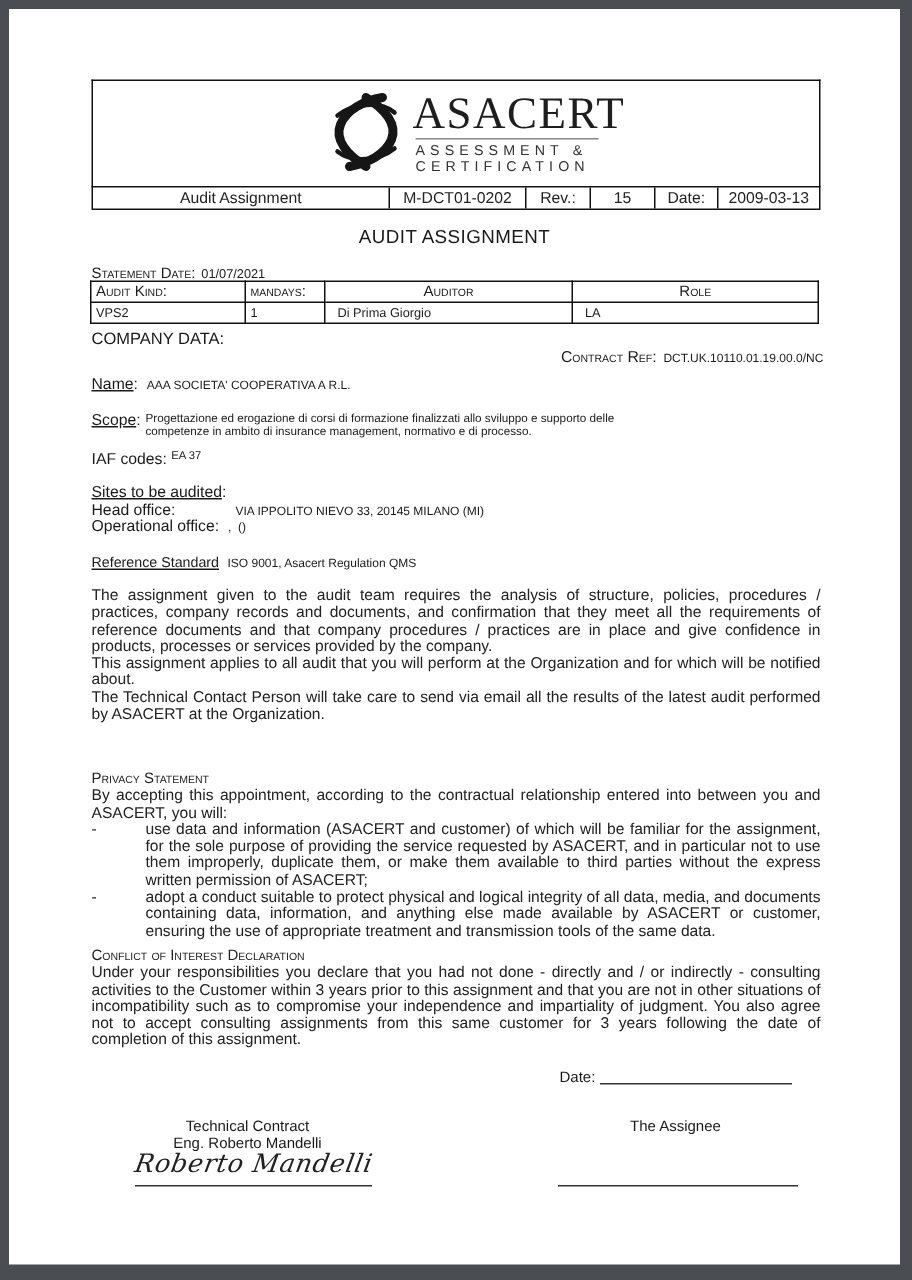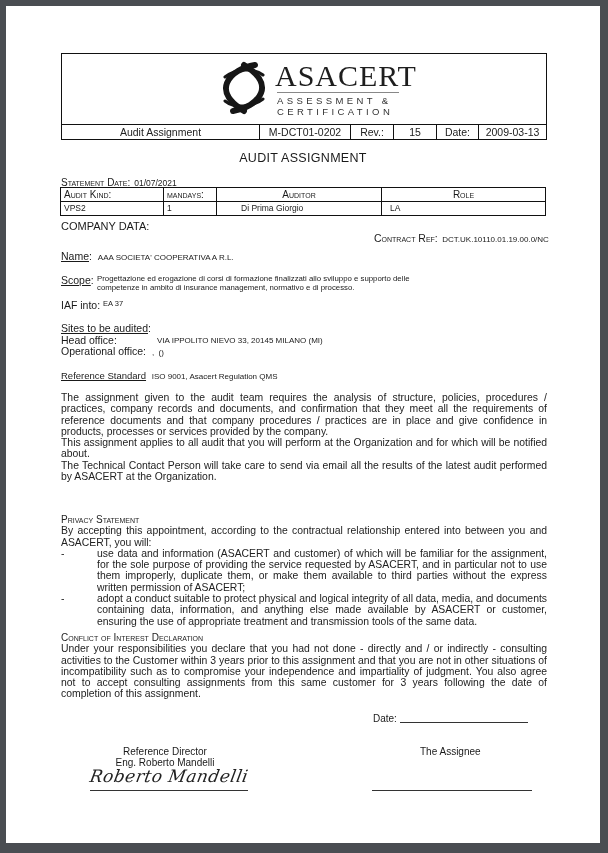--- a/index.html
+++ b/index.html
@@ -147,21 +147,21 @@
     <tbody>
         <tr class="head">
       <td style="width:96px">Audit Kind:</td>
       <td style="width:46px">mandays:</td>
       <td class="c-center" style="width:158px">Auditor</td>
       <td class="c-center">Role</td>
     </tr>
     <tr>
       <td>VPS2</td>
       <td>1</td>
-      <td style="padding-left:24px">Di Prima Giorgio</td>
+      <td style="padding-left:8px">Di Prima Giorgio</td>
       <td style="padding-left:8px">LA</td>
     </tr>
   </tbody>
     </table>
 
   <div class="abs sec-head" style="left:55px;top:214px">COMPANY DATA:</div>
   <div class="abs" style="left:368px;top:226px;font-size:9px">
     <span class="lbl-sc">Contract Ref:</span>
     <span style="font-size:8px;margin-left:2px">DCT.UK.10110.01.19.00.0/NC</span>
   </div>
@@ -173,21 +173,21 @@
 
   <div class="abs" style="left:55px;top:268px;font-size:10.5px">
     <span class="u">Scope</span><span>:</span>
   </div>
   <div class="abs small" style="left:91px;top:268px;width:400px;line-height:9px;font-size:7.8px">
     <div>Progettazione ed erogazione di corsi di formazione finalizzati allo sviluppo e supporto delle</div>
     <div>competenze in ambito di insurance management, normativo e di processo.</div>
   </div>
 
   <div class="abs" style="left:55px;top:293px;font-size:10.5px">
-    <span>IAF into:</span>
+    <span>IAF codes:</span>
     <span style="font-size:7.5px;vertical-align:3px">EA 37</span>
   </div>
 
   <div class="abs" style="left:55px;top:316px;font-size:10.5px">
     <span class="u">Sites to be audited</span><span>:</span>
   </div>
   <div class="abs" style="left:55px;top:328px;font-size:10.5px">
     <span>Head office:</span>
   </div>
   <div class="abs small" style="left:151px;top:330px">VIA IPPOLITO NIEVO 33, 20145 MILANO (MI)</div>
@@ -224,21 +224,21 @@
     <div class="smallcaps" style="font-size:10px">Conflict of Interest Declaration</div>
     <div>Under your responsibilities you declare that you had not done - directly and / or indirectly - consulting activities to the Customer within 3 years prior to this assignment and that you are not in other situations of incompatibility such as to compromise your independence and impartiality of judgment. You also agree not to accept consulting assignments from this same customer for 3 years following the date of completion of this assignment.</div>
   </div>
 
   <div class="abs" style="left:367px;top:707px;font-size:10px">
     <span>Date:</span>
   </div>
   <div class="sigline" style="left:394px;top:716px;width:128px"></div>
 
   <div class="abs" style="left:104px;top:740px;font-size:10px;text-align:center;width:110px">
-    <div>Reference Director</div>
+    <div>Technical Contract</div>
     <div>Eng. Roberto Mandelli</div>
   </div>
   <div class="sig-script">Roberto Mandelli</div>
   <div class="sigline" style="left:84px;top:784px;width:158px"></div>
 
   <div class="abs" style="left:414px;top:740px;font-size:10px">The Assignee</div>
   <div class="sigline" style="left:366px;top:784px;width:160px"></div>
 
 </div>
 

